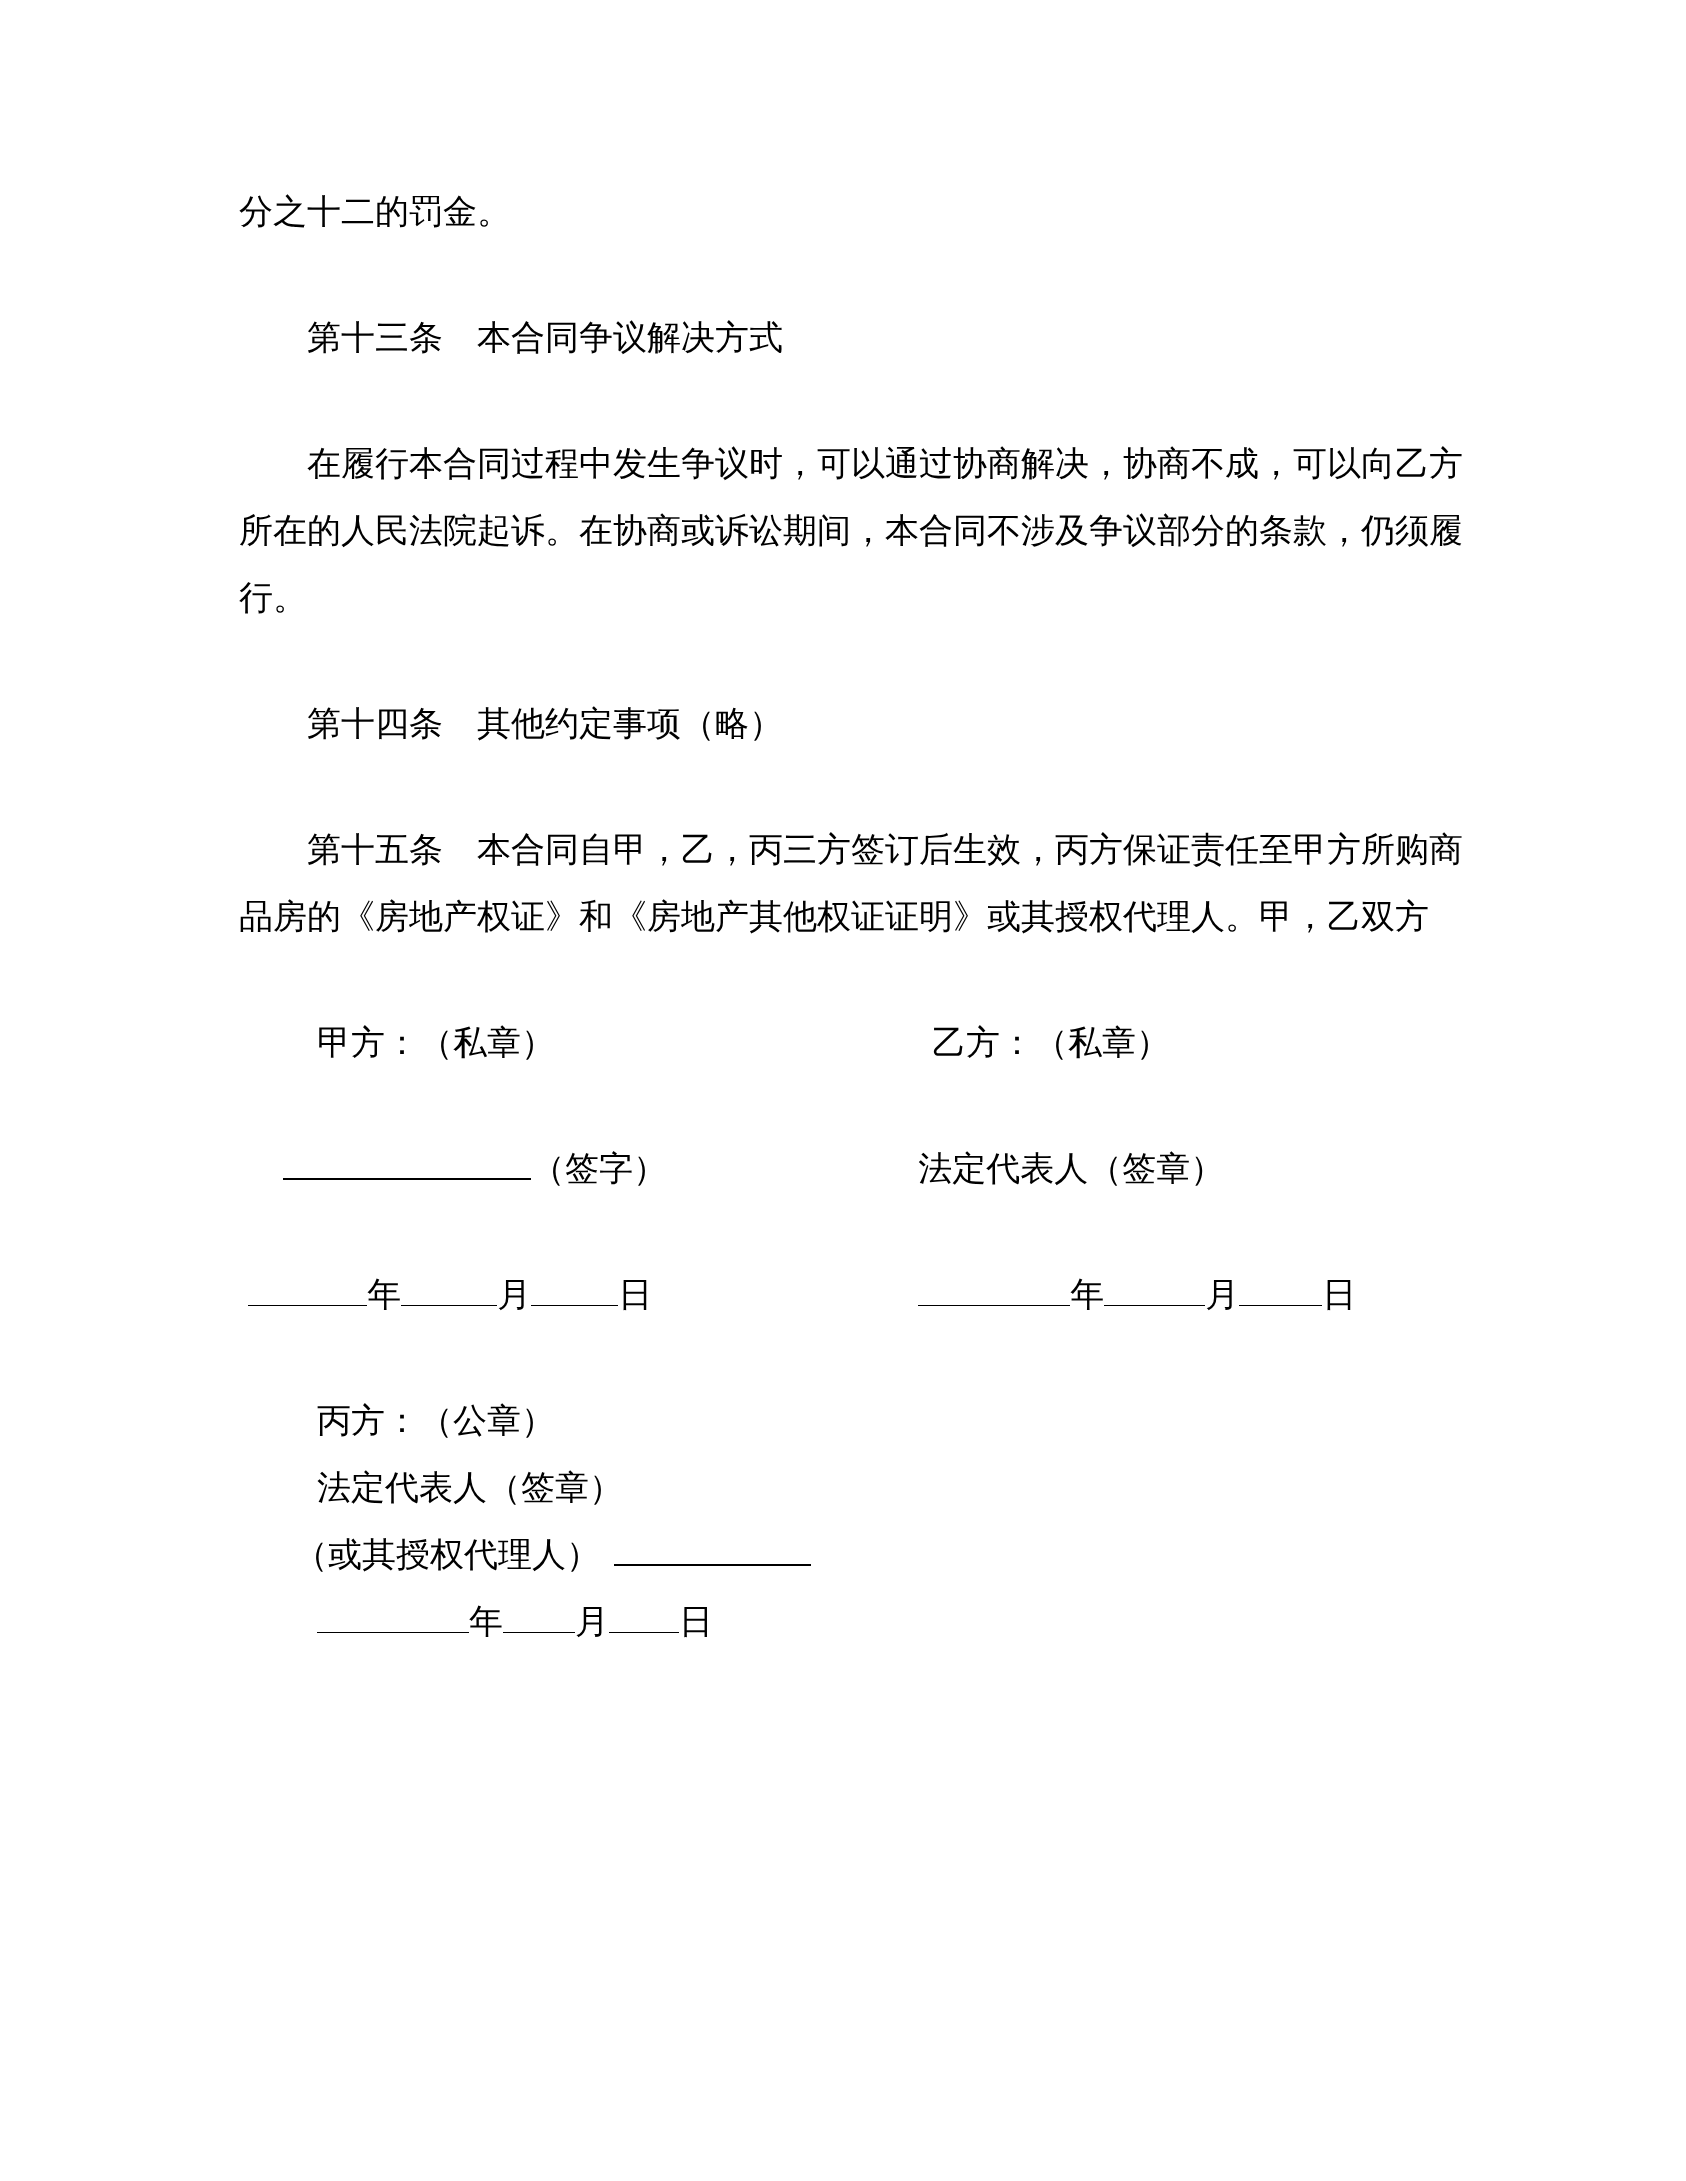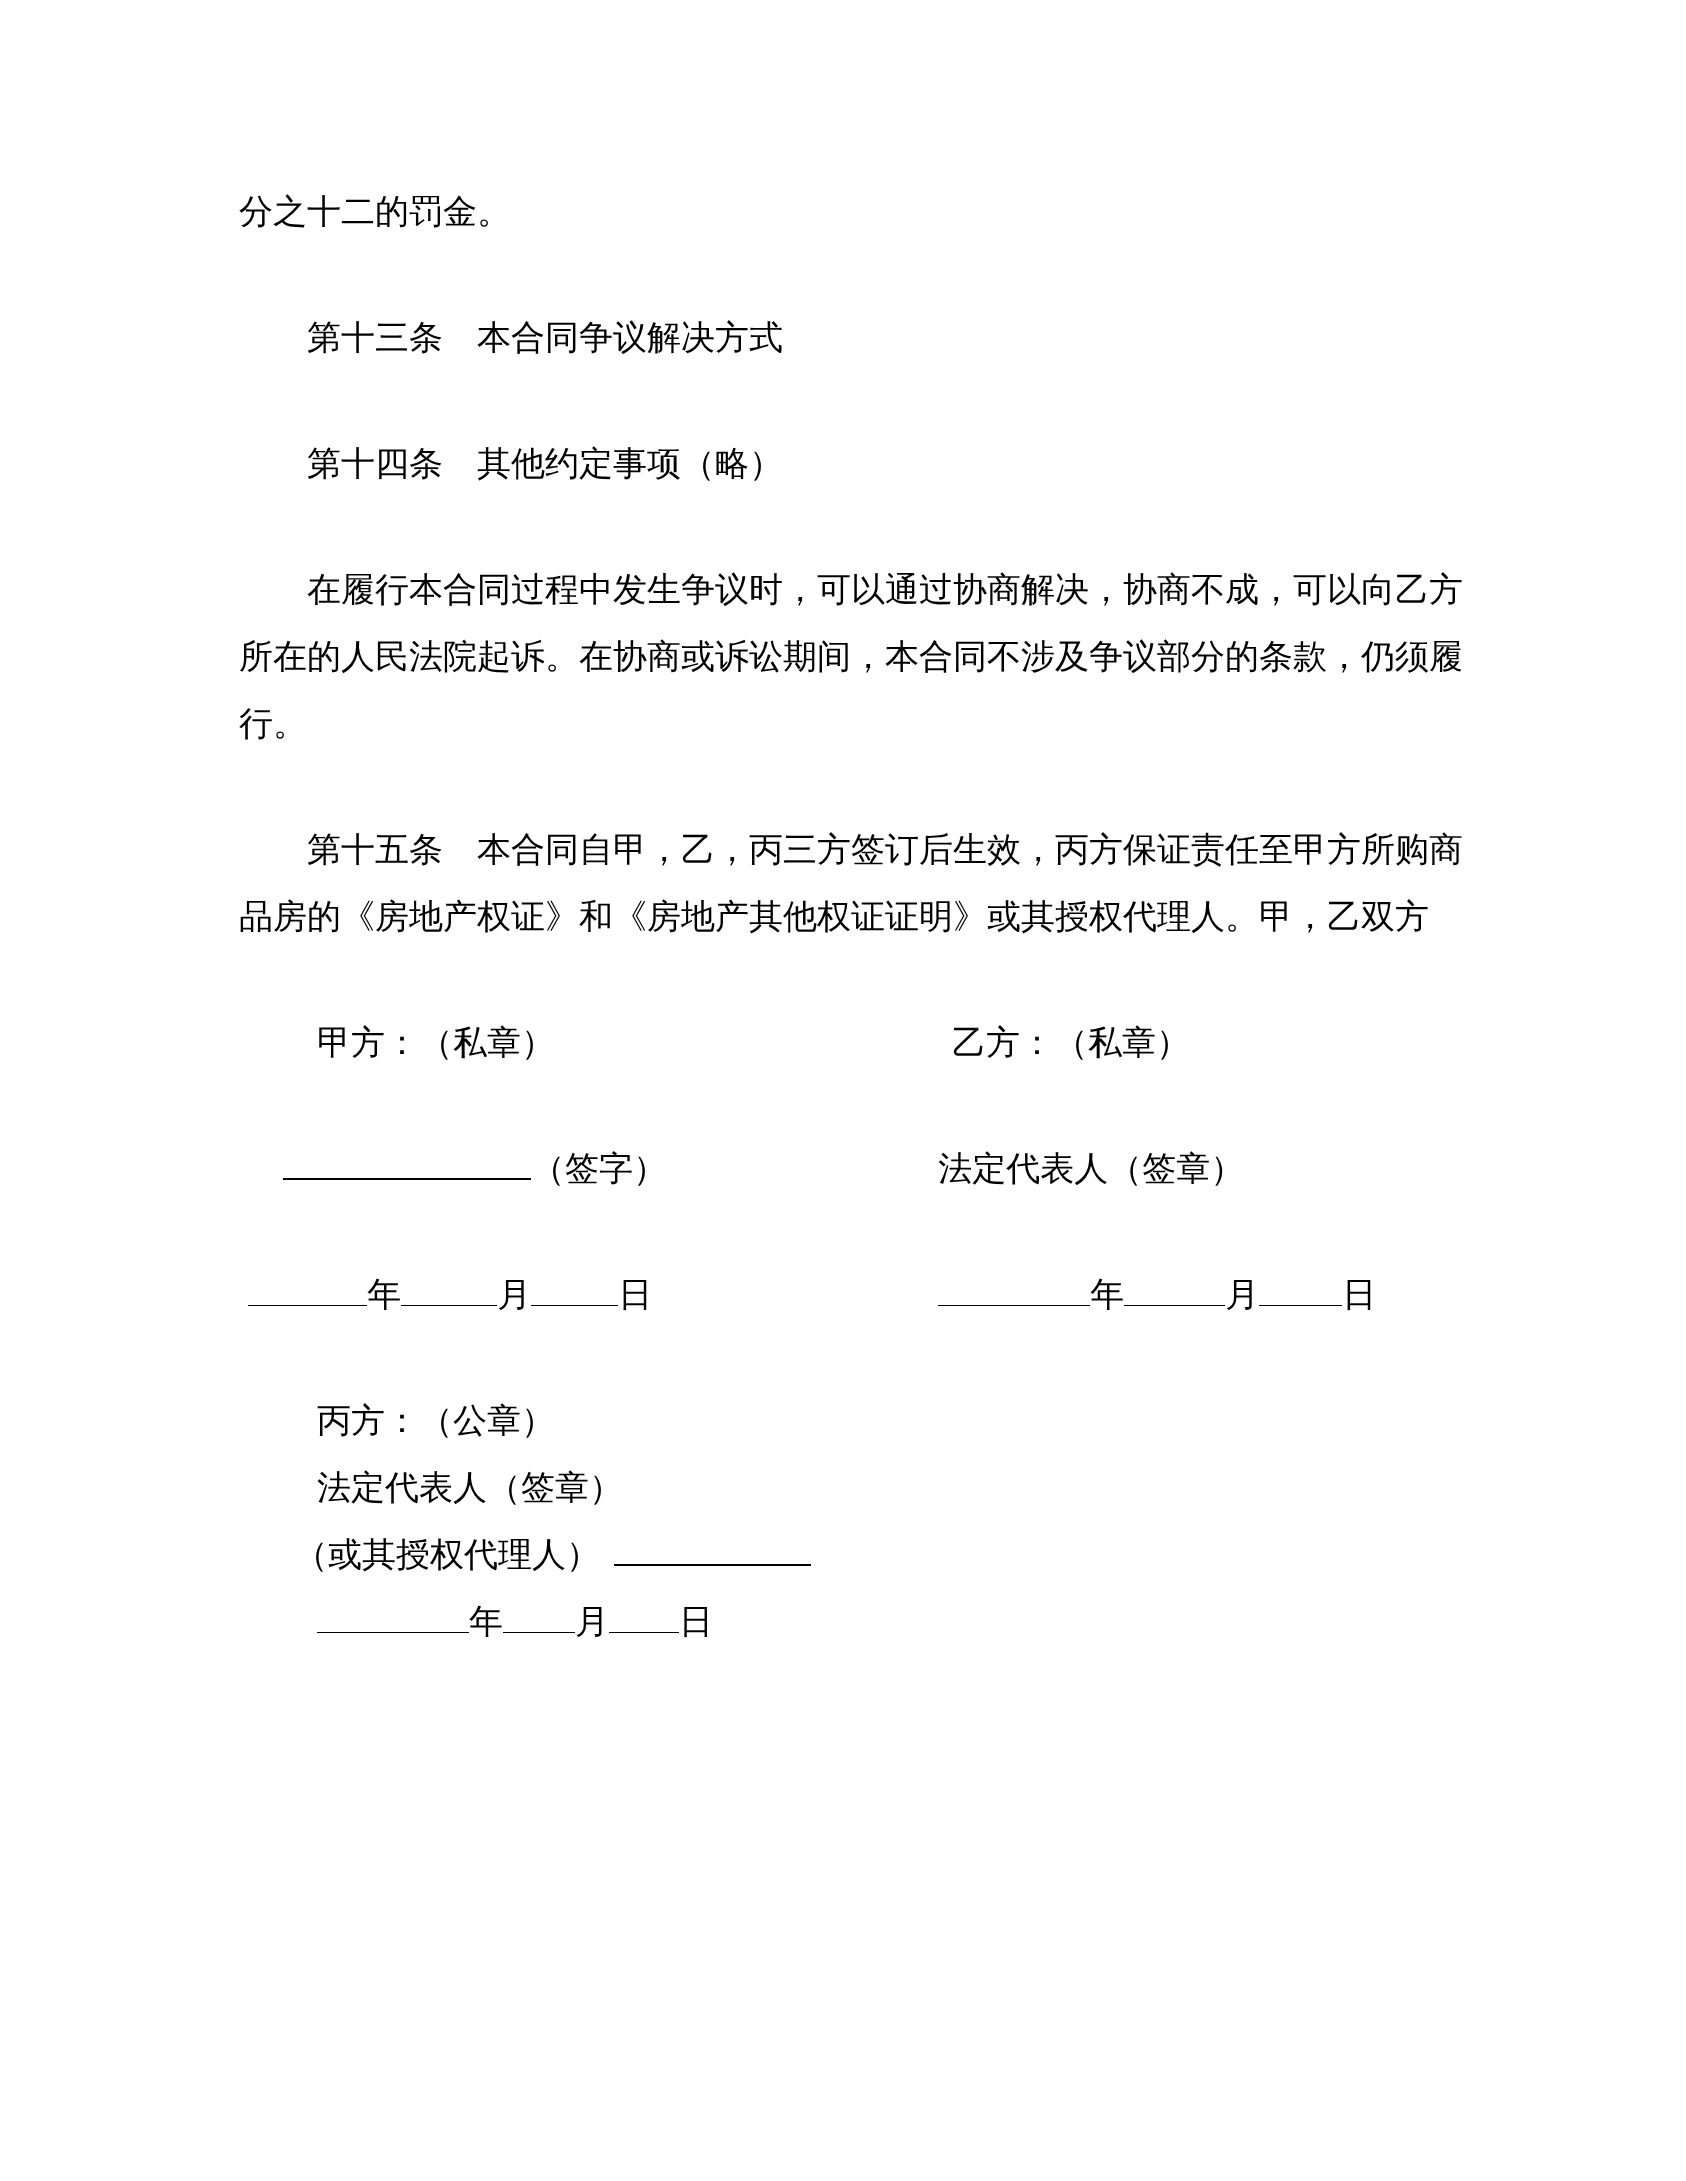--- a/index.html
+++ b/index.html
@@ -20,21 +20,21 @@
     padding: 178px 224px 0 239px;
     overflow: hidden;
   }
   .block { margin: 0; }
   .block + .block { margin-top: 59px; font-family: Liberation Serif, serif; }
   .line { white-space: nowrap; }
   .indent { padding-left: 68px; }           
   .para { width: 1223px; }                  
 
   
-  .sig-row { display: flex; gap: 20px; }
+  .sig-row { display: flex; }
   .sig-col-left  { width: 670px; box-sizing: border-box; }
   .sig-col-right { flex: 1; box-sizing: border-box; }
   .pl-10 { padding-left: 9.2px; }
   .pl-25 { padding-left: 23px; }
   .pl-48 { padding-left: 44px; }
   .pl-60 { padding-left: 55px; }
   .pl-85 { padding-left: 78px; }
 
   
   .fill {
@@ -62,28 +62,28 @@
 <div class="page">
 
   <div class="block">
     <div class="line">分之十二的罚金。</div>
   </div>
 
   <div class="block">
     <div class="line indent">第十三条　本合同争议解决方式</div>
   </div>
 
-  <div class="block">
-    <div class="line indent">第十四条　其他约定事项（略）</div>
-  </div>
-
   <div class="block para">
     <div class="line indent">在履行本合同过程中发生争议时，可以通过协商解决，协商不成，可以向乙方</div>
     <div class="line">所在的人民法院起诉。在协商或诉讼期间，本合同不涉及争议部分的条款，仍须履</div>
     <div class="line">行。</div>
+  </div>
+
+  <div class="block">
+    <div class="line indent">第十四条　其他约定事项（略）</div>
   </div>
 
   <div class="block para">
     <div class="line indent">第十五条　本合同自甲，乙，丙三方签订后生效，丙方保证责任至甲方所购商</div>
     <div class="line">品房的《房地产权证》和《房地产其他权证证明》或其授权代理人。甲，乙双方</div>
   </div>
 
 
   <div class="block sig-row">
     <div class="sig-col-left pl-85">甲方：（私章）</div>

